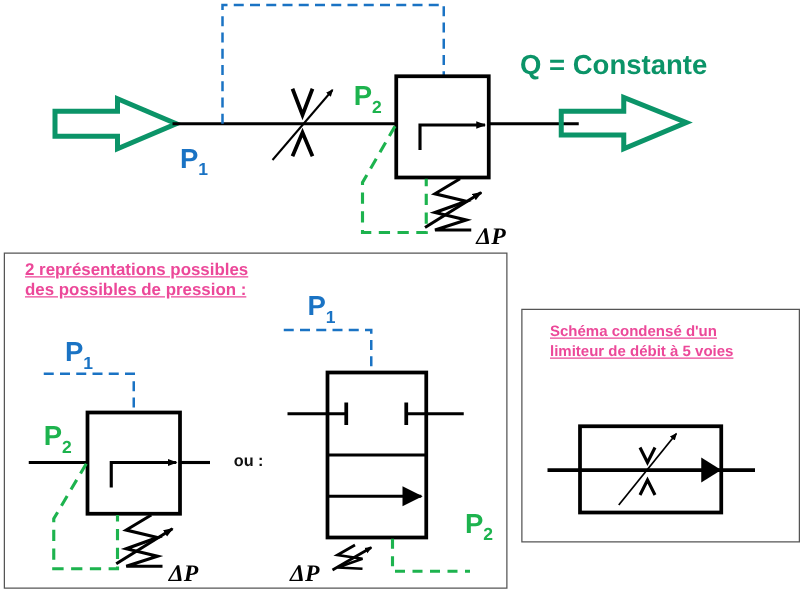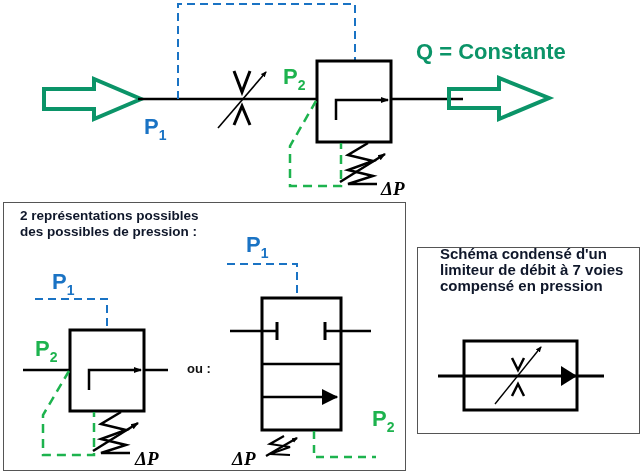--- a/index.html
+++ b/index.html
@@ -1,36 +1,35 @@
 <!DOCTYPE html>
 <html><head>
 <meta charset="utf-8">
 <style>
   html, body { margin:0; padding:0; background:#ffffff; }
   body { width:644px; height:476px; position:relative; overflow:hidden; font-family:"Liberation Sans", sans-serif; }
   svg { position:absolute; left:0; top:0; }
   .lbl { font-family:"Liberation Sans", sans-serif; font-weight:bold; }
   .dp { font-family:"Liberation Serif", serif; font-style:italic; font-weight:bold; }
   .box { position:absolute; border:1px solid #555555; box-sizing:border-box; }
-  .note { position:absolute; font-weight:bold; font-size:13.5px; color:#0f172a; line-height:16px; }
+  .note { position:absolute; font-weight:bold; font-size:13.5px; color:#ec4899; line-height:16px;text-decoration:underline; }
 </style>
 </head>
 <body>
 
 <div class="box" style="left:3px;top:202px;width:403px;height:269px;"></div>
 <div class="box" style="left:417px;top:247px;width:223px;height:187px;"></div>
 
 <div class="note" style="left:20px;top:208px;">
   <div>2 représentations possibles</div>
   <div>des possibles de pression :</div>
 </div>
-<div class="note" style="left:440px;top:246px;font-size:15px;">
+<div class="note" style="left:440px;top:257px;font-size:12px;">
   <div>Schéma condensé d'un</div>
-  <div>limiteur de débit à 7 voies</div>
-  <div>compensé en pression</div>
+  <div>limiteur de débit à 5 voies</div>
 </div>
 
 <svg width="644" height="476" viewBox="0 0 644 476">
   <defs>
     <marker id="ah" markerWidth="8" markerHeight="8" refX="7" refY="4" orient="auto" markerUnits="userSpaceOnUse">
       <path d="M0,1 L8,4 L0,7 Z" fill="#000"></path>
     </marker>
     <marker id="ahs" markerWidth="6" markerHeight="6" refX="5" refY="3" orient="auto" markerUnits="userSpaceOnUse">
       <path d="M0,0.5 L6,3 L0,5.5 Z" fill="#000"></path>
     </marker>

